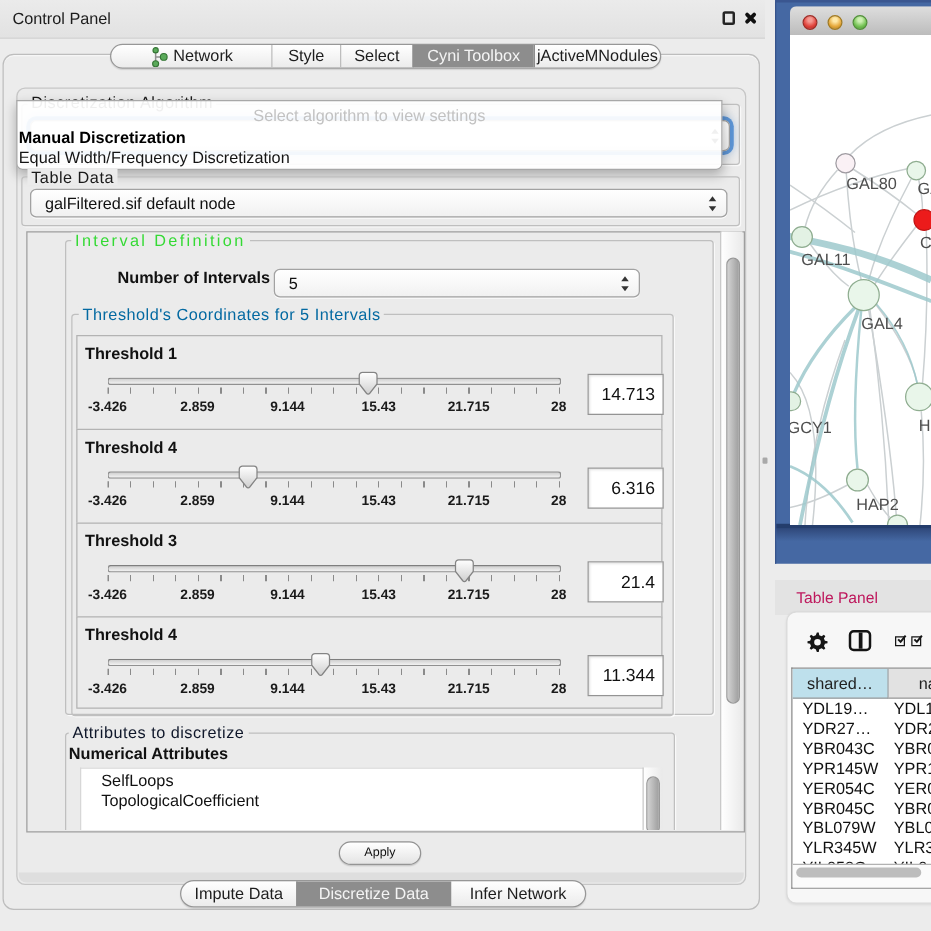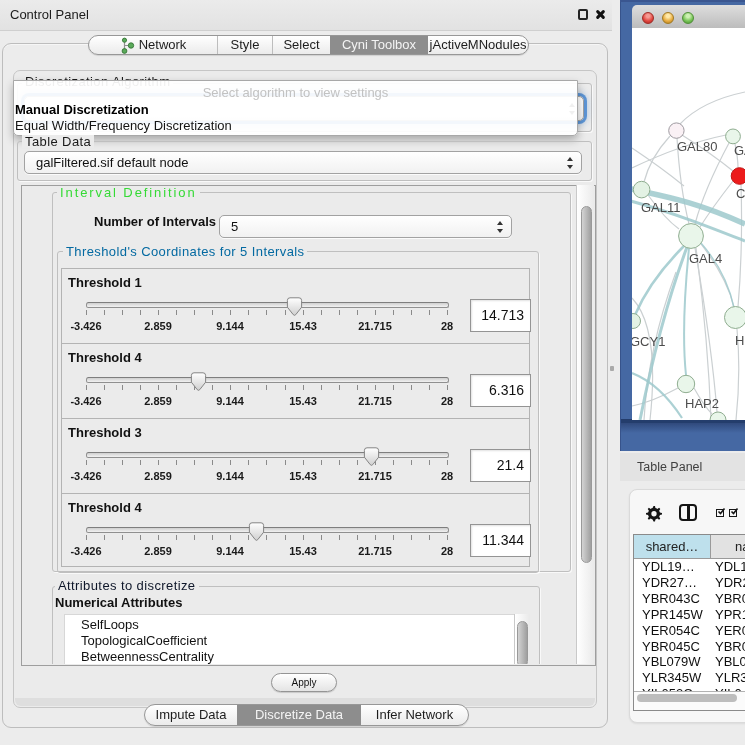--- a/index.html
+++ b/index.html
@@ -209,21 +209,20 @@
     </div>
     <div class="val">11.344</div>
   </div>
 
   <div class="abs group" style="left:31px;top:401px;width:486px;height:110px;"></div>
   <div class="abs gtitle" style="left:34px;top:394px;color:#0f172a;">Attributes to discretize</div>
   <div class="abs" style="left:34px;top:410px;font-size:13px;font-weight:bold;color:#111;">Numerical Attributes</div>
   <div class="abs" id="attrList" style="left:43px;top:429px;">
     <div style="padding-top:2px;">SelfLoops</div>
     <div>TopologicalCoefficient</div>
-    <div>BetweennessCentrality</div>
   </div>
   <div class="abs sbtrackV" style="left:493px;top:429px;width:15px;height:50px;"></div>
   <div class="abs sbthumbV" style="left:496px;top:436px;width:9px;height:44px;"></div>
 
   <div class="abs sbtrackV" style="left:555px;top:0px;width:18px;height:479px;"></div>
   <div class="abs sbthumbV" style="left:560px;top:21px;width:9px;height:355px;"></div>
 </div>
 
 <div class="abs" id="applyBtn">Apply</div>
 
@@ -301,22 +300,22 @@
     <text x="104" y="170">C</text>
     <text x="9" y="184">GAL11</text>
     <text x="57" y="235">GAL4</text>
     <text x="-2" y="318">GCY1</text>
     <text x="103" y="317">HIS4</text>
     <text x="53" y="380">HAP2</text>
   </g>
 </svg>
 </div>
 
-<div class="abs" style="left:620px;top:453px;width:125px;height:28px;background:#e3e3e3;
-  font-size:12.5px;color:#404040;line-height:28px;"><span style="margin-left:17px;">Table Panel</span></div>
+<div class="abs" style="left:620px;top:464px;width:125px;height:28px;background:#e3e3e3;
+  font-size:12.5px;color:#be185d;line-height:28px;"><span style="margin-left:17px;">Table Panel</span></div>
 
 <div class="abs" style="left:629px;top:489px;width:116px;height:232px;background:#f7f7f7;
   border:1px solid #dadada;border-radius:8px 0 0 8px;box-shadow:0 1px 2px rgba(0,0,0,0.08);"></div>
 
 <svg class="abs" style="left:644px;top:504px;" width="19" height="19" viewBox="0 0 19 19">
   <path fill="#161616" d="M9.5,2 L11,2 L11.4,4.1 A5.6,5.6 0 0 1 13.3,4.9 L15.1,3.7 L16.3,4.9 L15.1,6.7 A5.6,5.6 0 0 1 15.9,8.6 L18,9 L18,10.5 L15.9,10.9 A5.6,5.6 0 0 1 15.1,12.8 L16.3,14.6 L15.1,15.8 L13.3,14.6 A5.6,5.6 0 0 1 11.4,15.4 L11,17.5 L9.5,17.5 L8.6,15.4 A5.6,5.6 0 0 1 6.7,14.6 L4.9,15.8 L3.7,14.6 L4.9,12.8 A5.6,5.6 0 0 1 4.1,10.9 L2,10.5 L2,9 L4.1,8.6 A5.6,5.6 0 0 1 4.9,6.7 L3.7,4.9 L4.9,3.7 L6.7,4.9 A5.6,5.6 0 0 1 8.6,4.1 z M10,7.1 A2.65,2.65 0 1 0 10,12.4 A2.65,2.65 0 1 0 10,7.1 z" fill-rule="evenodd"></path>
 </svg>
 <div class="abs" style="left:679px;top:504px;width:14px;height:13px;border:2.6px solid #141414;border-radius:4px;"></div>
 <div class="abs" style="left:687px;top:506px;width:2.6px;height:13px;background:#141414;"></div>
 <div class="abs" style="left:716px;top:509px;width:6px;height:6px;border:1.4px solid #161616;"></div>

